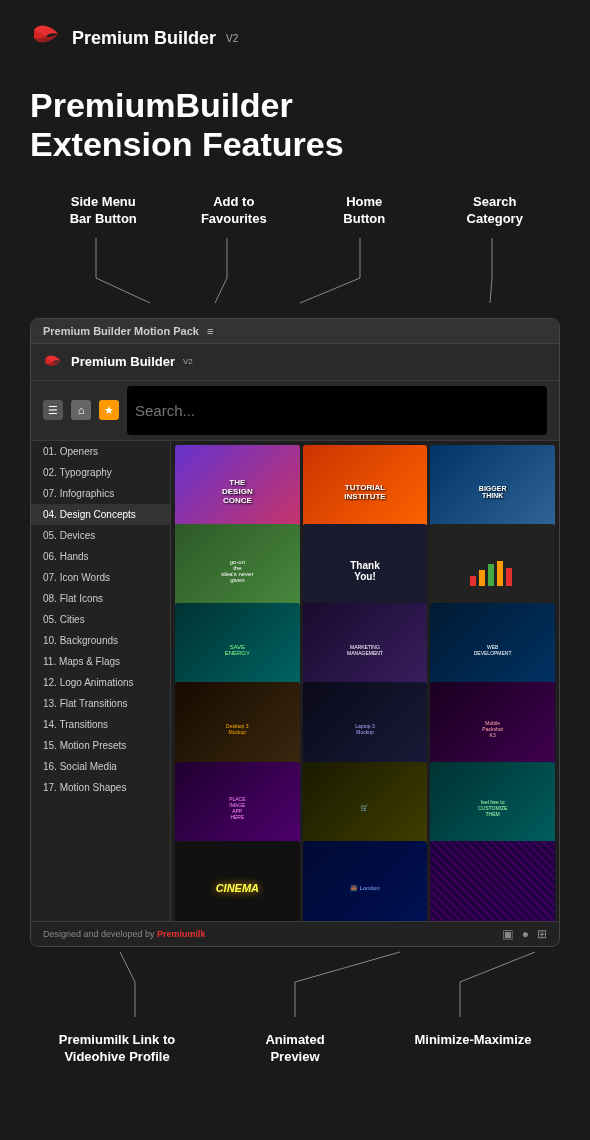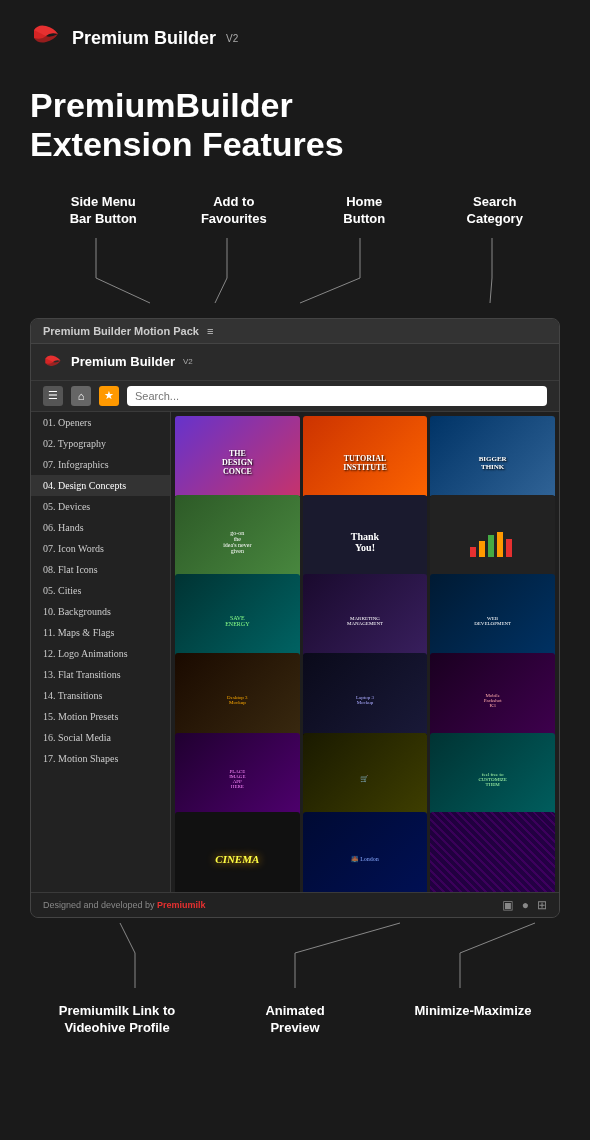--- a/index.html
+++ b/index.html
@@ -113,47 +113,46 @@
     .mockup-toolbar {
       background: #2a2a2a;
       padding: 5px 12px;
       display: flex;
       align-items: center;
       gap: 8px;
       border-bottom: 1px solid #3a3a3a;
     }
     .mockup-search {
       flex: 1;
-      background: #ffffff;
+      background: #000000;
       border: none;
       border-radius: 4px;
-      padding: 4px 8px;
+      padding: 16px 8px;
       color: #888;
-      font-size: 11px;
+      font-size: 15px;
     }
     .toolbar-btn {
       width: 20px;
       height: 20px;
       background: #555;
       border-radius: 3px;
       display: flex;
       align-items: center;
       justify-content: center;
       font-size: 11px;
       color: #fff;
       cursor: pointer;
     }
     .toolbar-btn.home { background: #666; }
     .toolbar-btn.star { background: #f90; color: #fff; }
 
     
     .mockup-body {
       display: flex;
       height: 480px;
-      font-family: Liberation Serif, serif;
     }
 
     
     .mockup-sidebar {
       width: 140px;
       background: #222;
       border-right: 1px solid #3a3a3a;
       overflow: hidden;
       flex-shrink: 0;
     }

